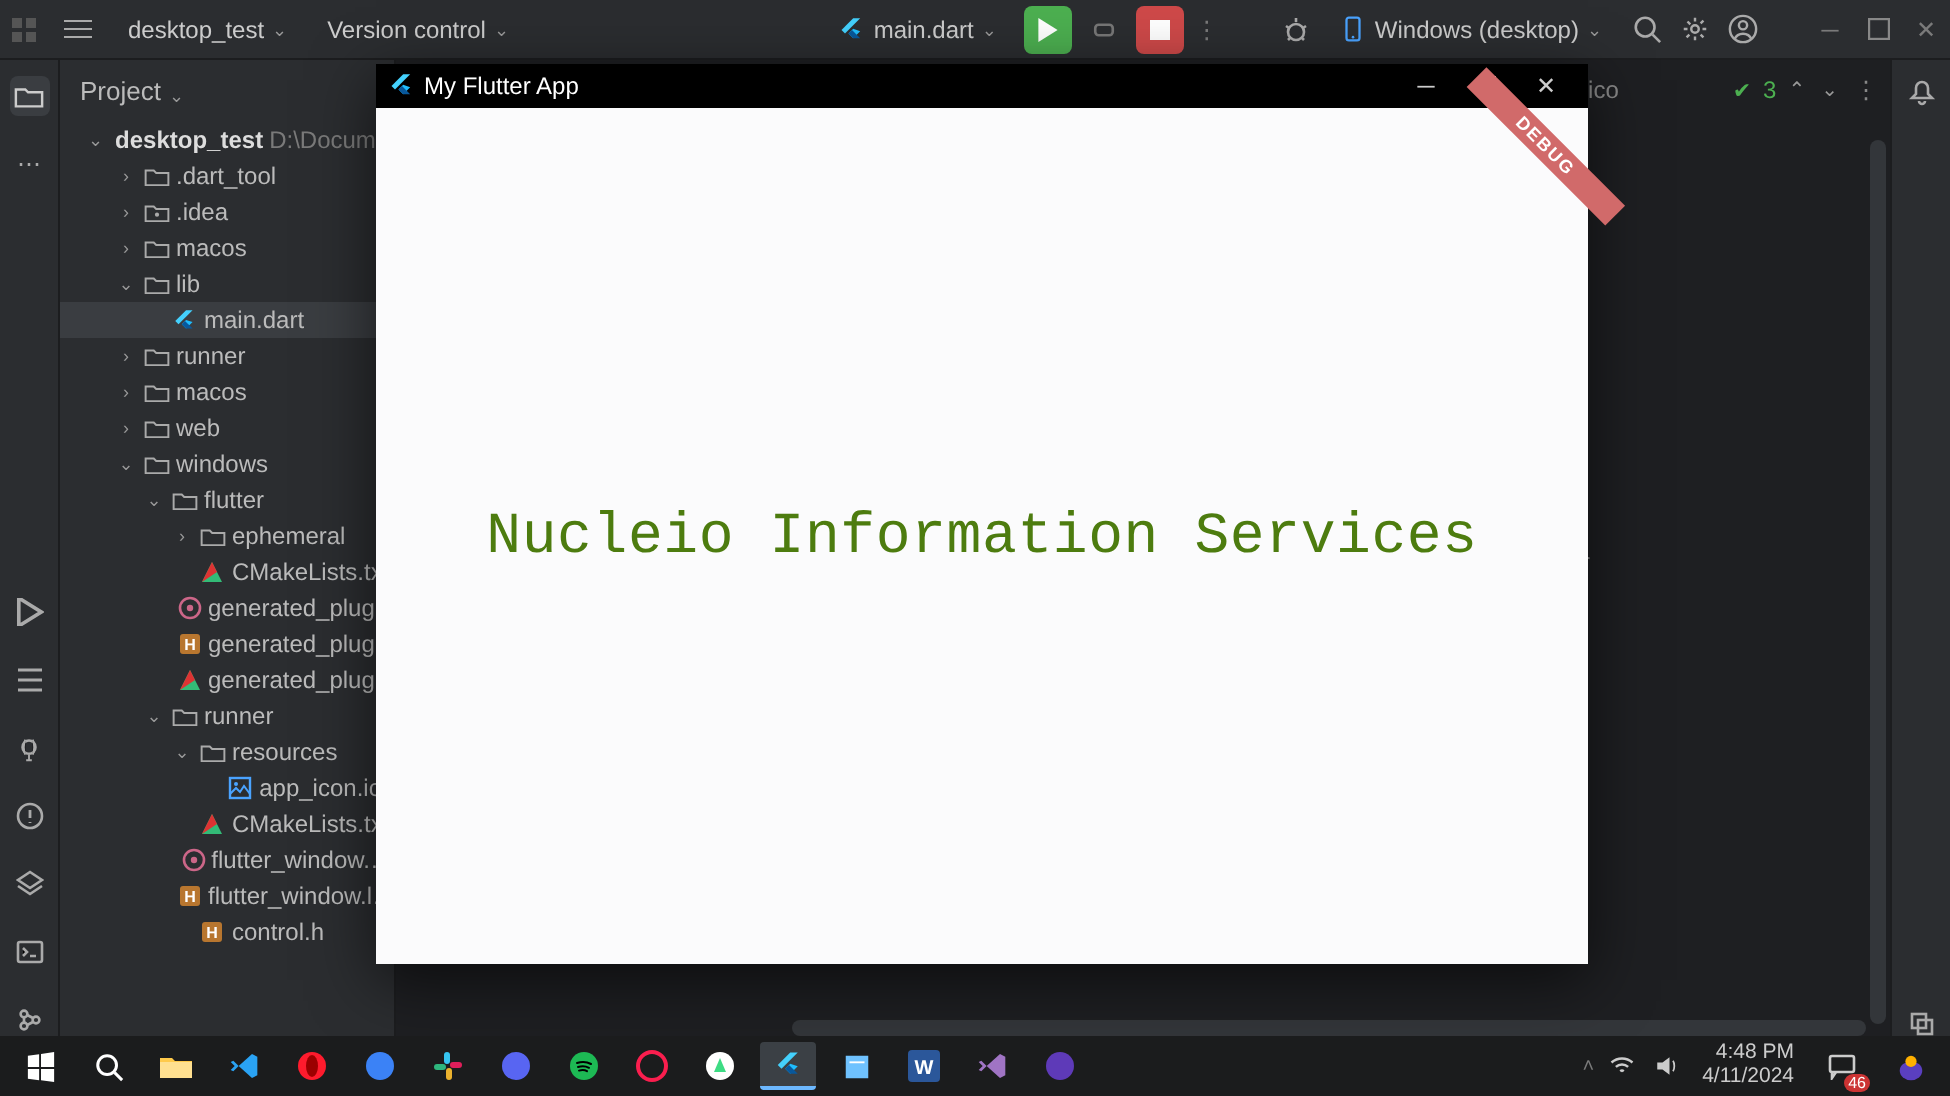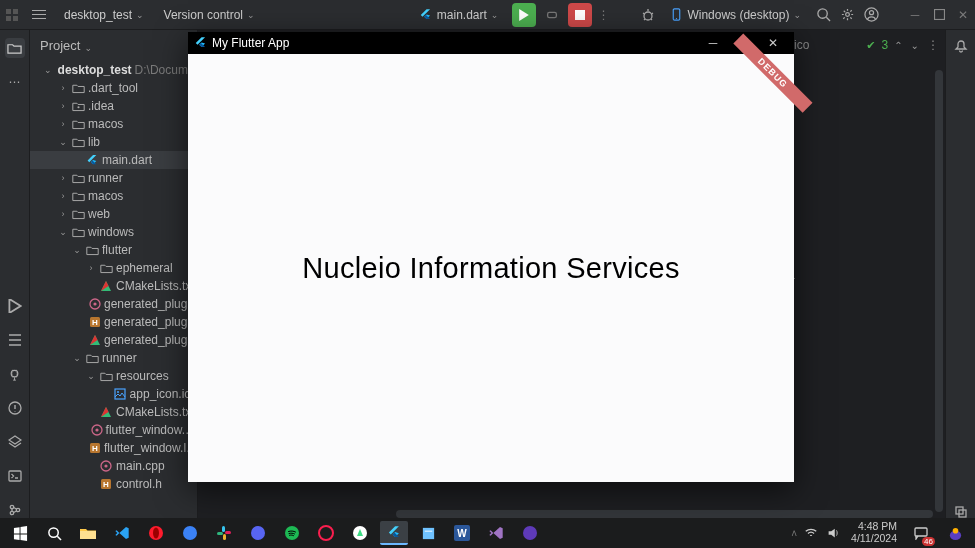--- a/index.html
+++ b/index.html
@@ -33,21 +33,21 @@
 .editor-body { padding: 8px 20px; color: #888; }
 .right-rail { width: 30px; background: #2b2d30; display: flex; flex-direction: column; align-items: center; gap: 10px; padding-top: 8px; border-left: 1px solid #1c1d1f; }
 .statusbar { height: 28px; background: #2b2d30; border-top: 1px solid #1c1d1f; display: flex; align-items: center; padding: 0 10px; font-size: 11px; gap: 6px; }
 .statusbar .crumbs { display: flex; gap: 4px; align-items: center; }
 .statusbar .spacer { flex: 1; }
 .app-window { position: absolute; left: 188px; top: 32px; width: 606px; height: 450px; background: #fff; box-shadow: 0 8px 30px rgba(0,0,0,0.6); display: flex; flex-direction: column; }
 .app-titlebar { height: 22px; background: #000; color: #fff; display: flex; align-items: center; padding: 0 6px; font-size: 12px; }
 .app-titlebar .spacer { flex: 1; }
 .app-titlebar .wbtn { width: 30px; text-align: center; color: #ccc; font-size: 12px; }
 .app-body { flex: 1; display: flex; align-items: center; justify-content: center; position: relative; background: #fbfbfc; }
-.app-body .msg { font-size: 29px; font-weight: 400; color: #000000; letter-spacing: 0.3px; }
+.app-body .msg { font-size: 29px; font-weight: 400; color: #4d7c0f; letter-spacing: 0.3px; font-family: Liberation Mono, monospace; }
 .debug-ribbon { position: absolute; top: 12px; right: -28px; background: #d16a6a; color: #fff; font-size: 9px; letter-spacing: 1px; padding: 2px 30px; transform: rotate(45deg); font-weight: 600; }
 .edit-scroll { position: absolute; right: 2px; top: 40px; bottom: 8px; width: 8px; background: #33363a; border-radius: 4px; }
 .edit-scroll-x { position: absolute; left: 198px; right: 12px; bottom: 2px; height: 8px; background: #33363a; border-radius: 4px; }
 .taskbar { position: absolute; left: 0; right: 0; bottom: 0; height: 30px; background: #1b1c1d; display: flex; align-items: center; padding: 0 6px; gap: 6px; }
 .taskbar .tb { width: 28px; height: 24px; border-radius: 2px; display:flex;align-items:center;justify-content:center; }
 .taskbar .spacer { flex: 1; }
 .flutter-logo { width: 14px; height: 14px; }
 .muted { color: #7a7a7a; }
 .dimtxt { color: #ccc; }
 .chev { font-size: 9px; color: #999; }
@@ -419,30 +419,20 @@
                 <rect x="1" y="1" width="10" height="10" rx="1.5" fill="#b8762f"></rect>
                 <text x="6" y="9" text-anchor="middle" font-size="8" fill="#fff" font-weight="700">H</text>
               </svg>
             </span>
             <span>flutter_window.l…</span>
           </div>
           <div class="node depth4">
             <span class="tw"></span>
             <span class="fi">
               <svg width="12" height="12" viewBox="0 0 12 12">
-                <circle cx="6" cy="6" r="5" fill="none" stroke="#c68" stroke-width="1.3"></circle>
-                <circle cx="6" cy="6" r="1.6" fill="#c68"></circle>
-              </svg>
-            </span>
-            <span>main.cpp</span>
-          </div>
-          <div class="node depth4">
-            <span class="tw"></span>
-            <span class="fi">
-              <svg width="12" height="12" viewBox="0 0 12 12">
                 <rect x="1" y="1" width="10" height="10" rx="1.5" fill="#b8762f"></rect>
                 <text x="6" y="9" text-anchor="middle" font-size="8" fill="#fff" font-weight="700">H</text>
               </svg>
             </span>
             <span>control.h</span>
           </div>
         </div>
     </div>
   </div>
 

